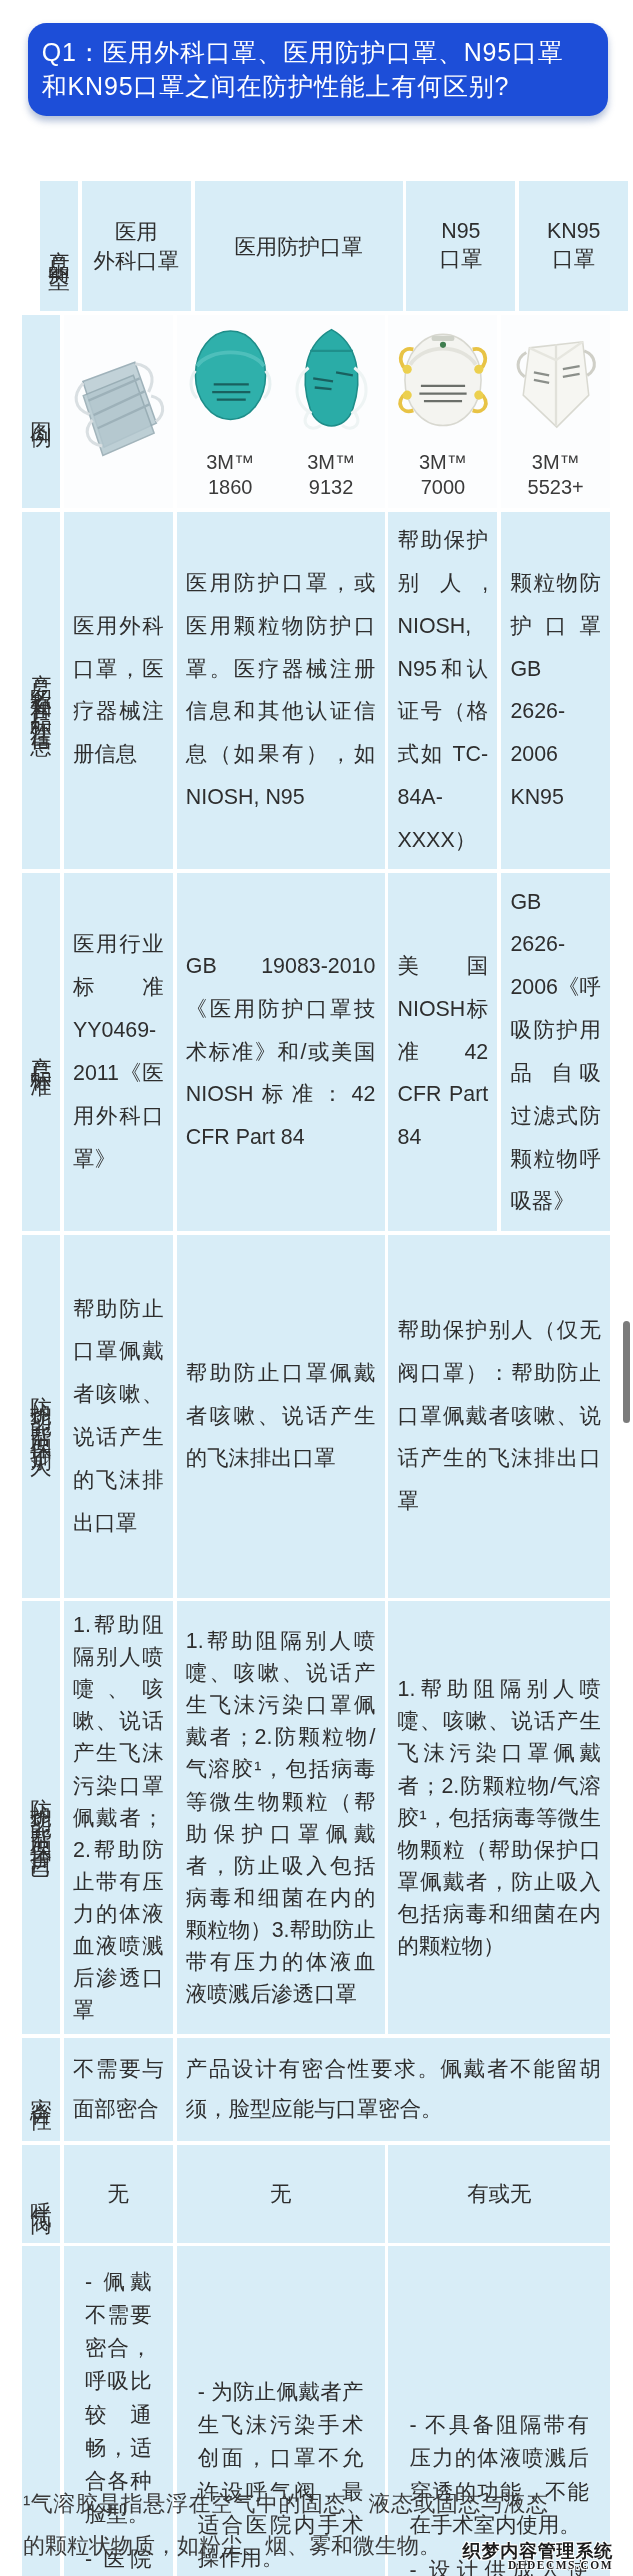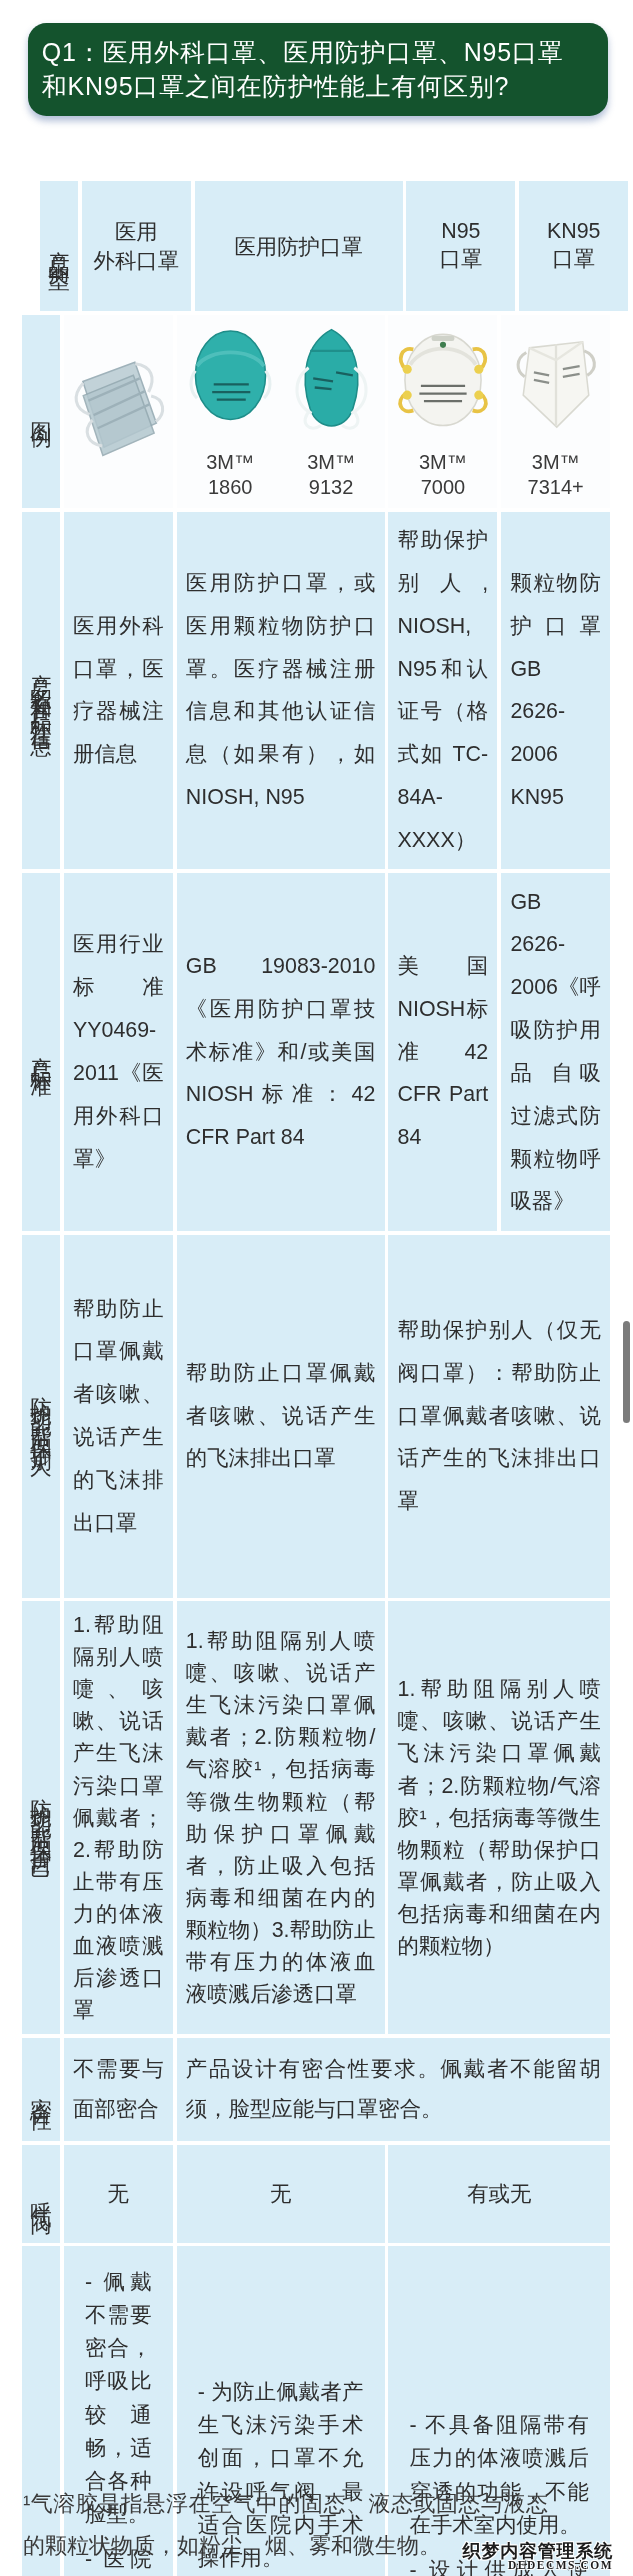--- a/index.html
+++ b/index.html
@@ -1,20 +1,20 @@
 <!DOCTYPE html>
 <html style="font-size:12.2px"><head>
 <meta charset="utf-8">
 <style>
   html,body{margin:0;padding:0;background:#ffffff;}
   .page{position:relative;width:633px;height:2576px;overflow:hidden;background:#ffffff;
         font-family:"Liberation Sans","DejaVu Sans",sans-serif;color:#303030;}
   
   .banner{position:absolute;left:28px;top:23px;width:580px;min-height:93px;box-sizing:border-box;
-          background:#14532d;border-radius:18.4px;padding:11.5px 20px 11.5px 13.8px;
+          background:#1d4ed8;border-radius:18.4px;padding:11.5px 20px 11.5px 13.8px;
           box-shadow:0 4.6px 7.6px rgba(64,98,158,.40);}
   .banner span{color:#ffffff;font-size:25px;line-height:34px;letter-spacing:0.8px;}
   
   .tbl{position:absolute;left:22px;top:181px;width:589px;display:flex;flex-direction:column;row-gap:3.8px;}
   .row{display:grid;grid-template-columns:38px 109px 208px 109px 109px;column-gap:3.8px;}
   .cell{background:#d8edf7;display:flex;align-items:center;box-sizing:border-box;}
   .span2{grid-column:span 2;}
   .span3{grid-column:span 3;}
   .label{justify-content:center;}
   .vert{writing-mode:vertical-rl;text-orientation:upright;letter-spacing:6.1px;
@@ -166,21 +166,21 @@
       <div class="cell legendcol">
         <svg width="96" height="125" viewBox="0 0 126 164">
           <path d="M28 30 L98 22 L106 92 L64 134 L20 92 Z" fill="#f6f6f2" stroke="#d9d9d1" stroke-width="2"></path>
           <path d="M63 25 L63 132" stroke="#e1e1da" stroke-width="3"></path>
           <path d="M28 30 L63 46 L98 22" fill="none" stroke="#e6e6df" stroke-width="3"></path>
           <path d="M34 62 L54 66 M34 72 L54 76 M72 58 L94 54 M72 68 L94 64" stroke="#8b8f8a" stroke-width="3"></path>
           <path d="M100 34 C116 40 118 58 104 66" fill="none" stroke="#cfcfc7" stroke-width="4"></path>
           <path d="M24 36 C10 44 10 60 22 68" fill="none" stroke="#cfcfc7" stroke-width="4"></path>
         </svg>
         <span class="mlabel">3M™</span>
-        <span class="mlabel">7314+</span>
+        <span class="mlabel">5523+</span>
       </div>
     </div>
 
     <div class="row r-name">
       <div class="cell label">
         <span class="vert">产品名称和产品标注信息</span>
       </div>
       <div class="cell">
         <div class="txt">医用外科口罩，医疗器械注册信息</div>
       </div>

